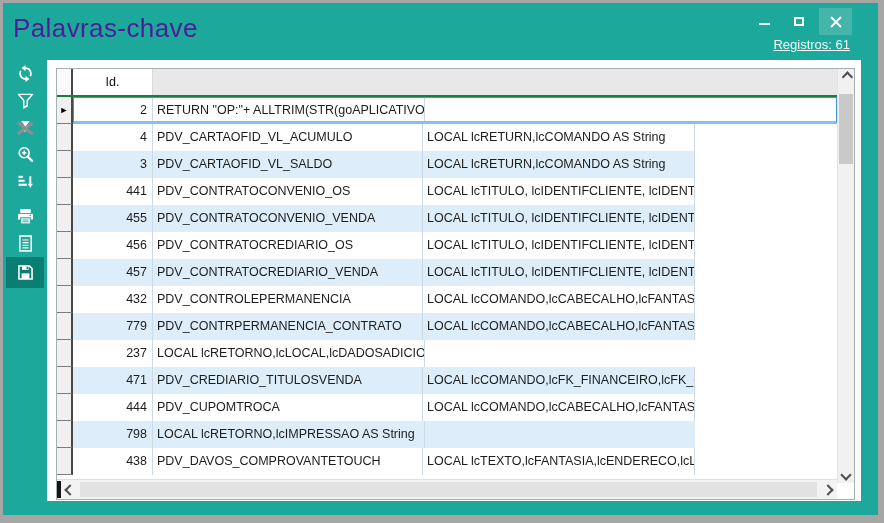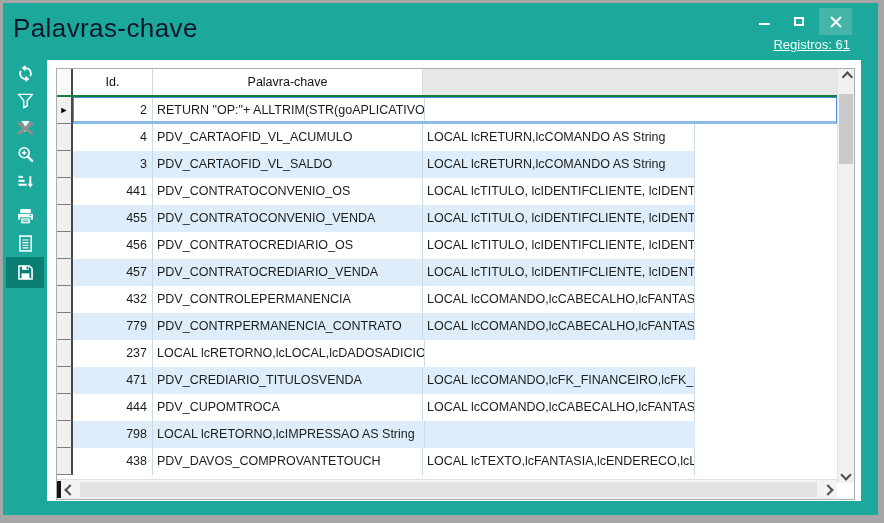--- a/index.html
+++ b/index.html
@@ -1,21 +1,21 @@
 <!DOCTYPE html>
 <html><head>
 <meta charset="utf-8">
 <style>
   html,body{margin:0;padding:0;background:#7d7d7d;font-family:"Liberation Sans",sans-serif;}
   .win{position:relative;width:884px;height:523px;background:#a6a6a6;overflow:hidden;}
   .frame{position:absolute;left:3px;top:3px;right:6px;bottom:8px;background:#1ca89b;}
 
   
   .titlebar{position:absolute;left:0;top:0;right:0;height:57px;}
-  .title{position:absolute;left:10px;top:10px;font-size:26px;font-weight:400;color:#0f172a;letter-spacing:.4px;}
+  .title{position:absolute;left:10px;top:10px;font-size:26px;font-weight:400;color:#4c1d95;letter-spacing:.4px;}
   .winbtns{position:absolute;top:5px;right:26px;display:flex;gap:5px;}
   .wbtn{width:30px;height:27px;display:flex;align-items:center;justify-content:center;cursor:default;}
   .wbtn.close{width:33px;background:#45b5aa;}
   .glyph-min{display:block;width:11px;height:2px;background:#fff;margin-top:4px;}
   .glyph-max{display:block;width:10px;height:9px;border:2px solid #fff;box-sizing:border-box;}
 
   
   .registros{position:absolute;top:34px;right:28px;font-size:13px;color:#f2fcfa;text-decoration:underline;cursor:pointer;}
 
   
@@ -152,21 +152,20 @@
         </svg>
       </div>
     </div>
 
     <div class="content">
       <div class="grid">
 
         <div class="ghead">
           <div class="hsel"></div>
           <div class="hcell h-id">Id.</div>
-          <div class="hcell h-pal">Palavra-chave</div>
           <div class="hcell hfill"></div>
         </div>
 
         <div class="grows" id="grid-rows">
             <div class="grow">
               <div class="selcell">
                 <span class="ptr">►</span>
               </div>
               <div class="rowbody">
                 <div class="strip">

